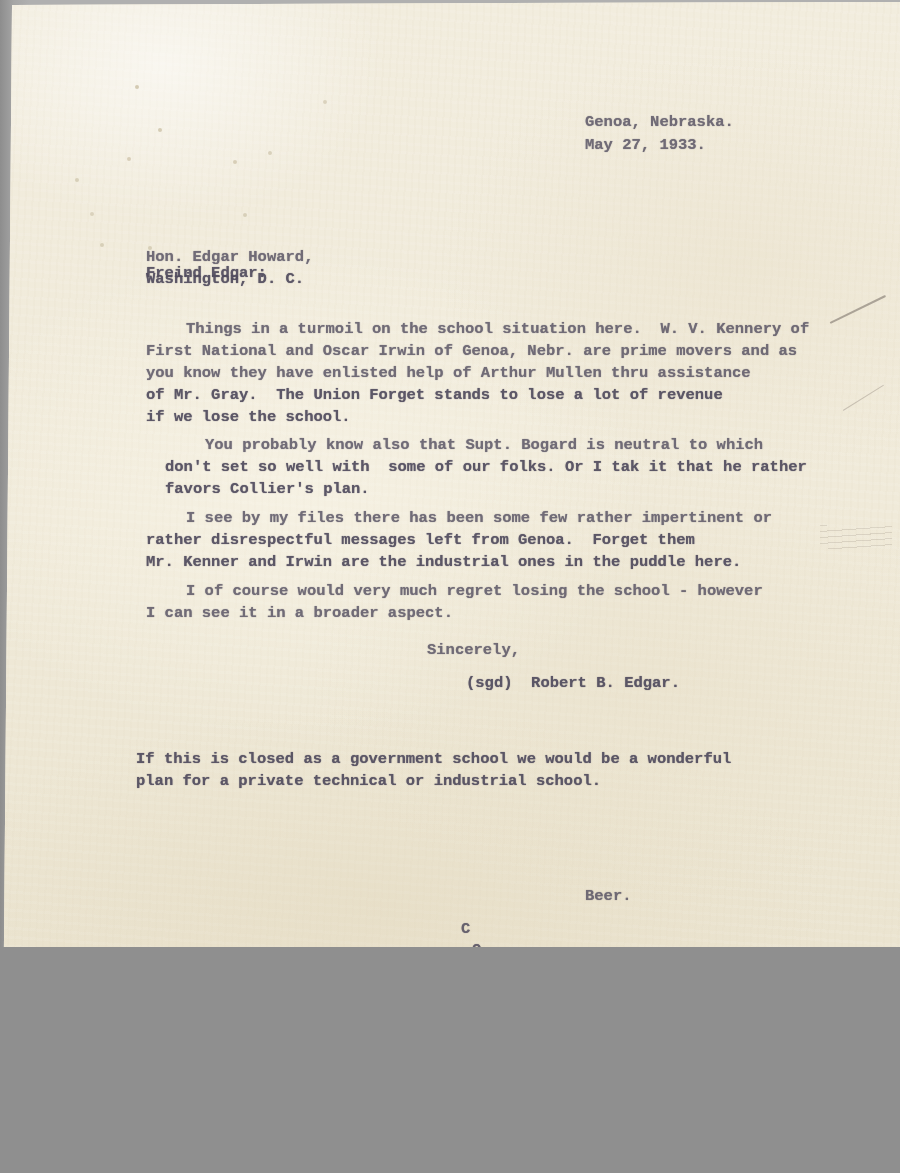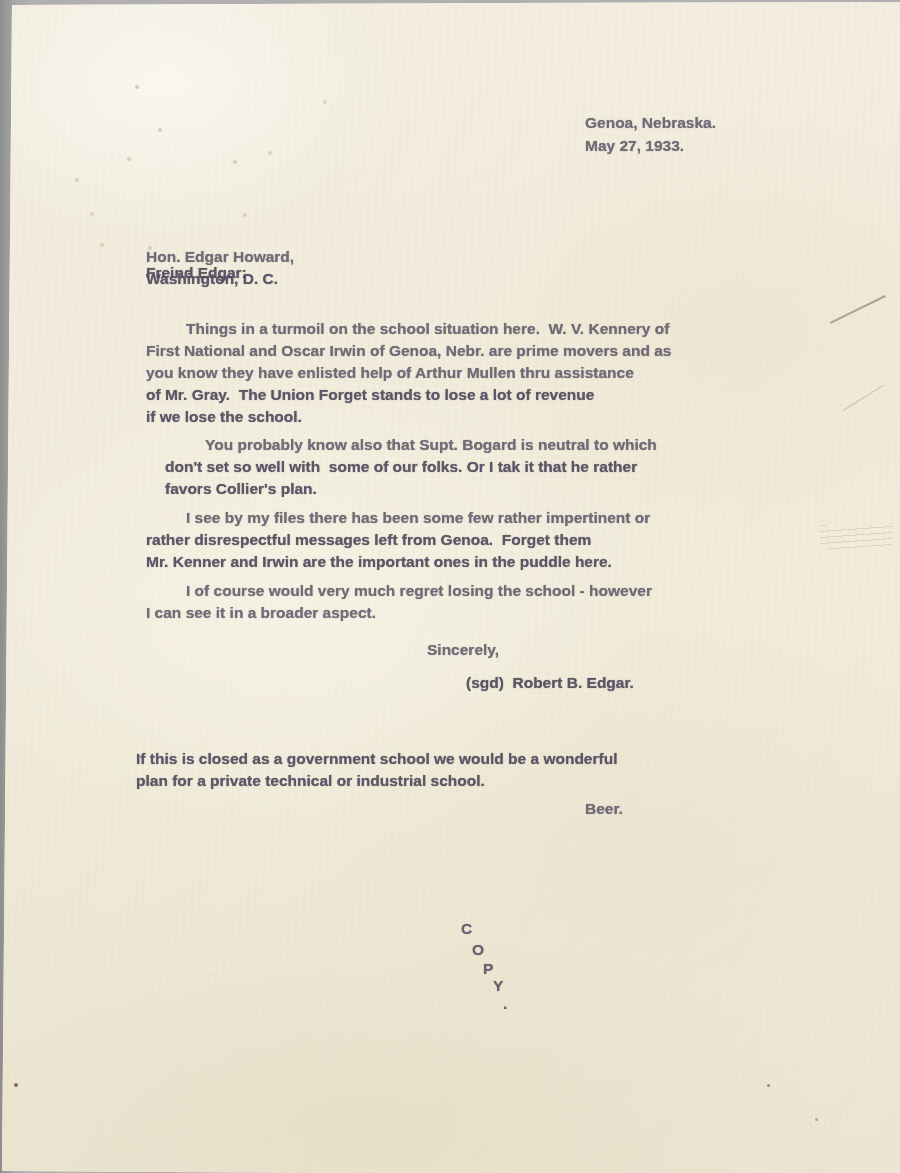--- a/index.html
+++ b/index.html
@@ -1,21 +1,21 @@
 <!DOCTYPE html>
 <html style="--paper: #f0ead9; --ink: #514c5e; --edge: #a6a6a6;"><head>
 <meta charset="utf-8">
 <style>
   html,body{margin:0;padding:0;background:#8f8f8f;}
   .page{
     position:relative;
-    width:900px;height:1173px;
+    width:900px;height:947px;
     overflow:hidden;
     background:linear-gradient(90deg,#8d8d8d 0,#a6a6a6 14px,#b0b0b0 30px);
-    font-family:Liberation Sans, sans-serif;
+    font-family:Liberation Mono, monospace;
   }
   .paper{
     position:absolute;inset:0;
     clip-path:polygon(12px 5px, 55% 3px, 100% 2px, 100% 100%, 40% 100%, 2px 1171px);
     background-color:var(--paper,#f0ead9);
     background-image:
       radial-gradient(ellipse 320px 220px at 18% 7%, rgba(255,255,255,0.55), transparent 70%),
       radial-gradient(ellipse 420px 300px at 82% 28%, rgba(231,221,197,0.38), transparent 72%),
       radial-gradient(ellipse 520px 360px at 32% 52%, rgba(255,252,242,0.40), transparent 70%),
       radial-gradient(ellipse 470px 320px at 72% 72%, rgba(229,219,194,0.32), transparent 72%),
@@ -115,42 +115,42 @@
 
     <div class="block" style="left:146px;top:434px;margin-left:19px;">
       <div class="line indent">You probably know also that Supt. Bogard is neutral to which</div>
       <div class="line h">don't set so well with  some of our folks. Or I tak it that he rather</div>
       <div class="line h">favors Collier's plan.</div>
     </div>
 
     <div class="block" style="left:146px;top:507px;">
       <div class="line indent">I see by my files there has been some few rather impertinent or</div>
       <div class="line h">rather disrespectful messages left from Genoa.  Forget them</div>
-      <div class="line h">Mr. Kenner and Irwin are the important ones in the puddle here.</div>
+      <div class="line h">Mr. Kenner and Irwin are the industrial ones in the puddle here.</div>
     </div>
 
     <div class="block" style="left:146px;top:580px;">
       <div class="line indent">I of course would very much regret losing the school - however</div>
       <div class="line">I can see it in a broader aspect.</div>
     </div>
 
     <div class="block" style="left:427px;top:639px;">
       <div class="line">Sincerely,</div>
     </div>
 
     <div class="block" style="left:466px;top:672px;">
       <div class="line h">(sgd)  Robert B. Edgar.</div>
     </div>
 
     <div class="block" style="left:136px;top:748px;">
       <div class="line h">If this is closed as a government school we would be a wonderful</div>
       <div class="line h">plan for a private technical or industrial school.</div>
     </div>
 
-    <div class="block" style="left:585px;top:798px;">
+    <div class="block" style="left:585px;top:885px;">
       <div class="line">Beer.</div>
     </div>
 
     <div>
       <span class="copyletter" style="left:461px;top:920px;">C</span>
       <span class="copyletter" style="left:472px;top:941px;">O</span>
       <span class="copyletter" style="left:483px;top:960px;">P</span>
       <span class="copyletter" style="left:493px;top:977px;">Y</span>
       <span class="copyletter" style="left:503px;top:995px;">.</span>
     </div>

